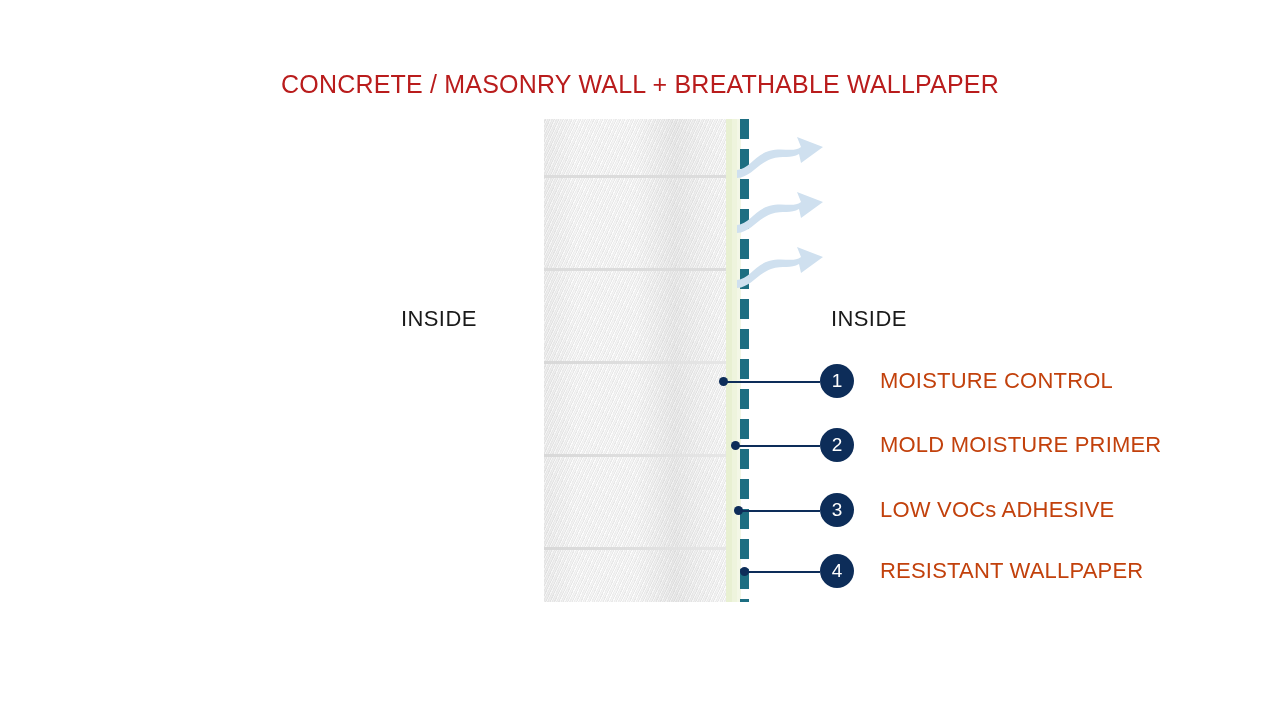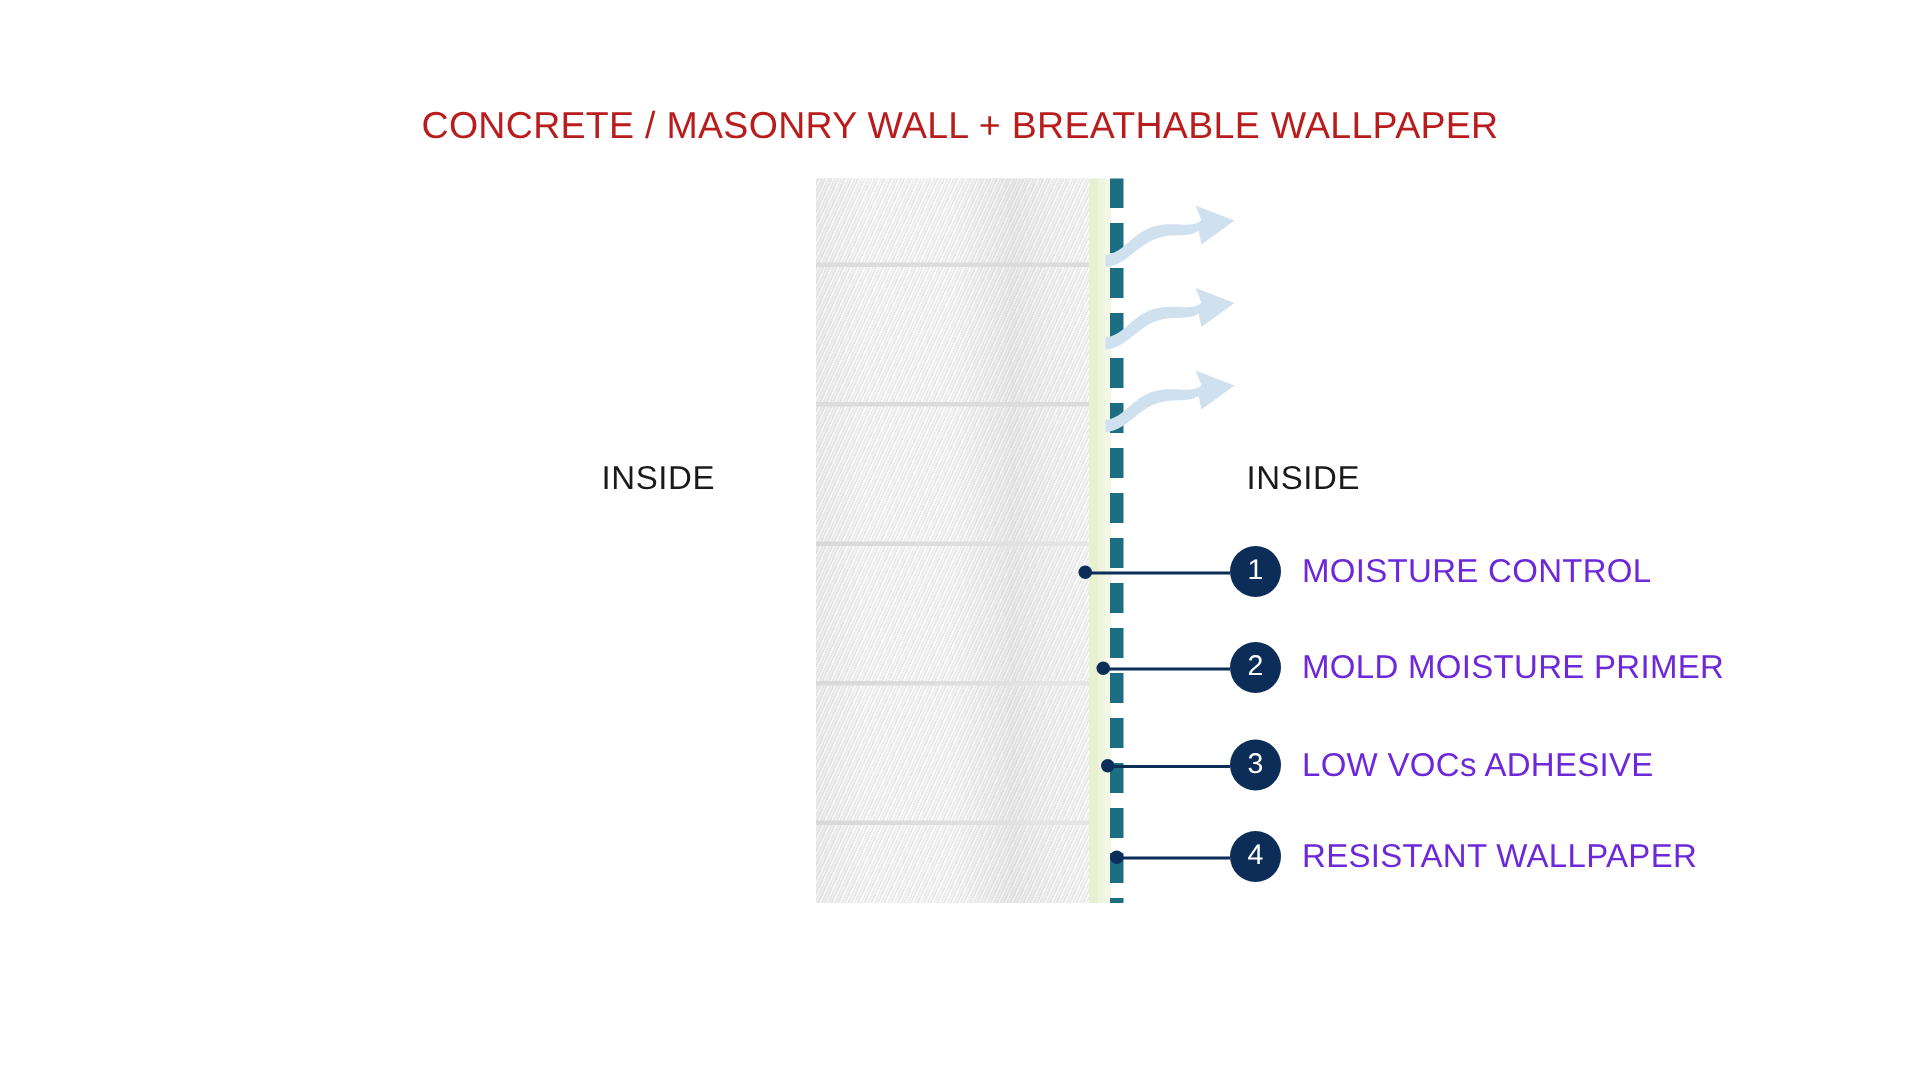--- a/index.html
+++ b/index.html
@@ -155,23 +155,23 @@
     border-radius: 50%;
     background: #0d2d59;
     color: #ffffff;
     font-size: 19px;
     display: flex;
     align-items: center;
     justify-content: center;
     flex: 0 0 auto;
   }
   .callout .ctext {
-    margin-left: 14px;
+    margin-left: 26px;
     font-size: 22px;
-    color: #6d28d9;
+    color: #c2410c;
     white-space: nowrap;
     letter-spacing: 0.2px;
   }
 
   .leader {
     position: absolute;
     height: 2px;
     background: #0d2d59;
   }
   .dot {

